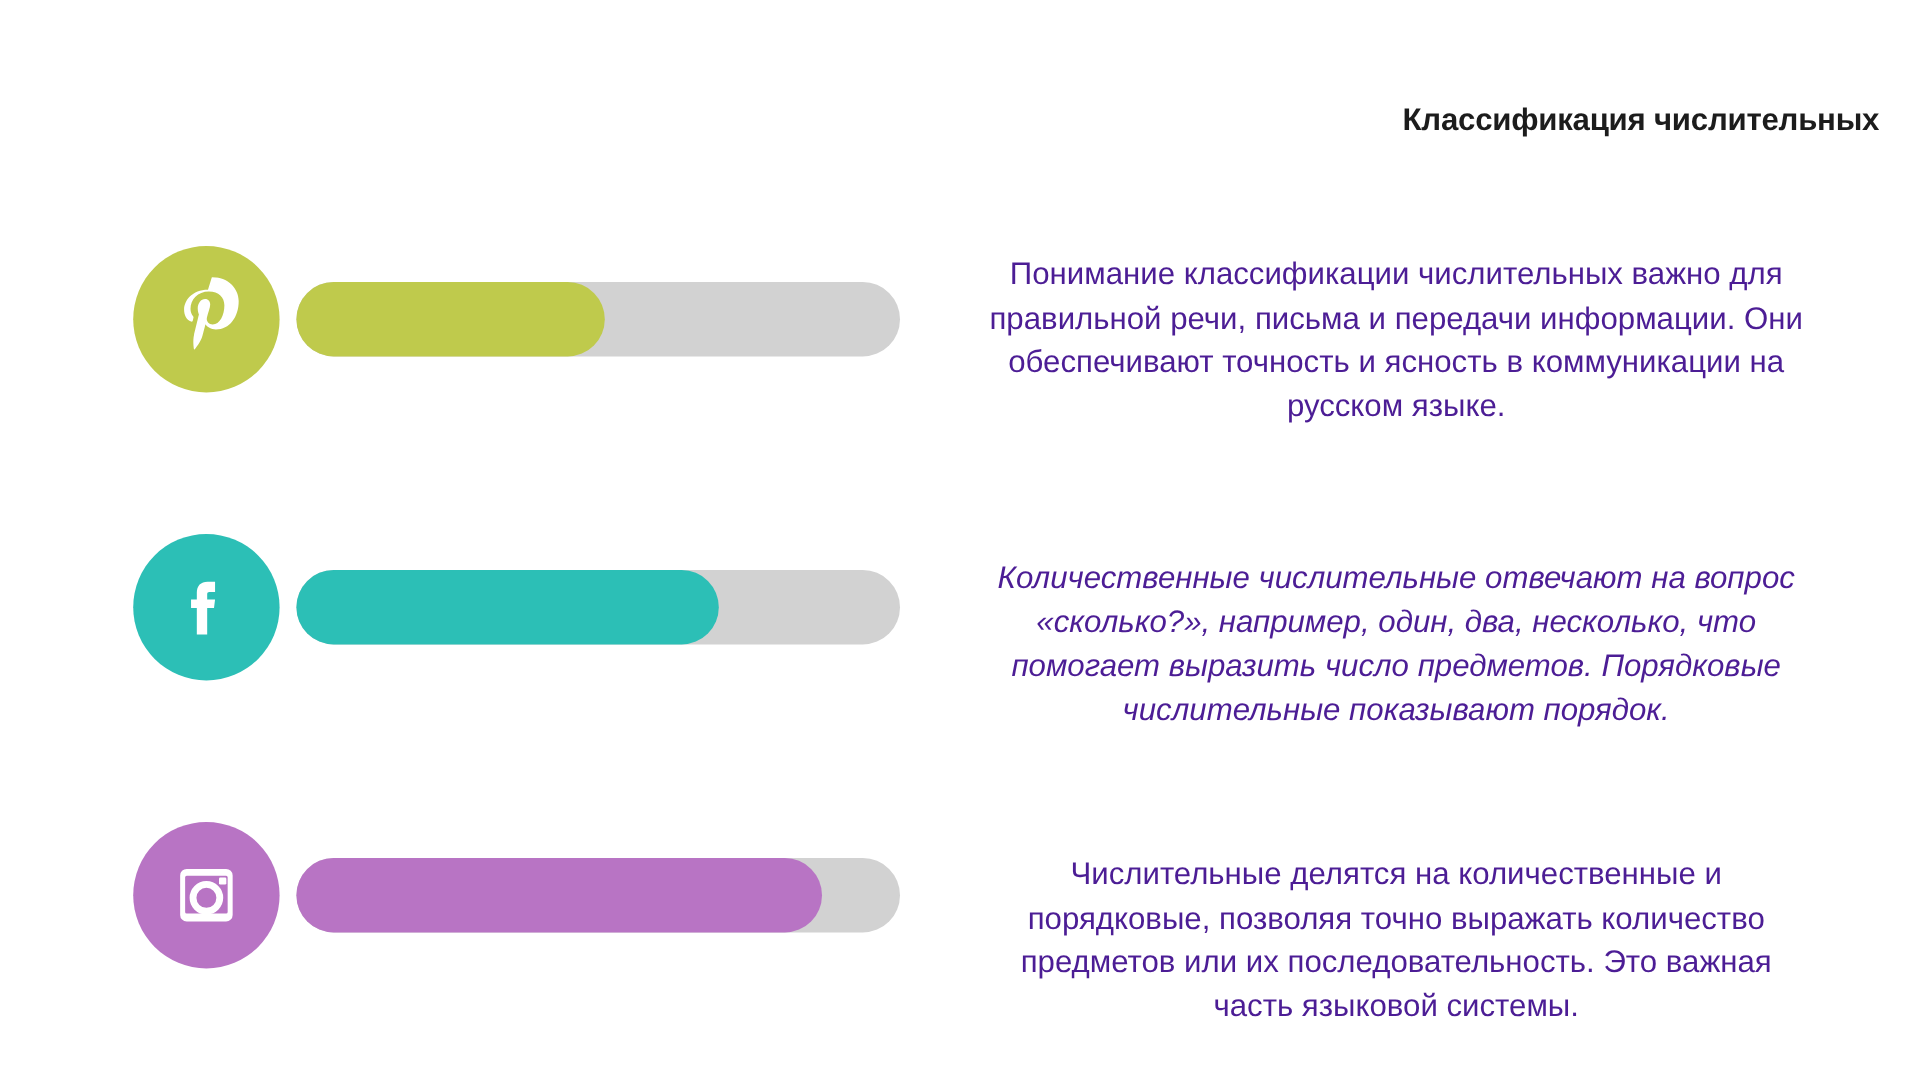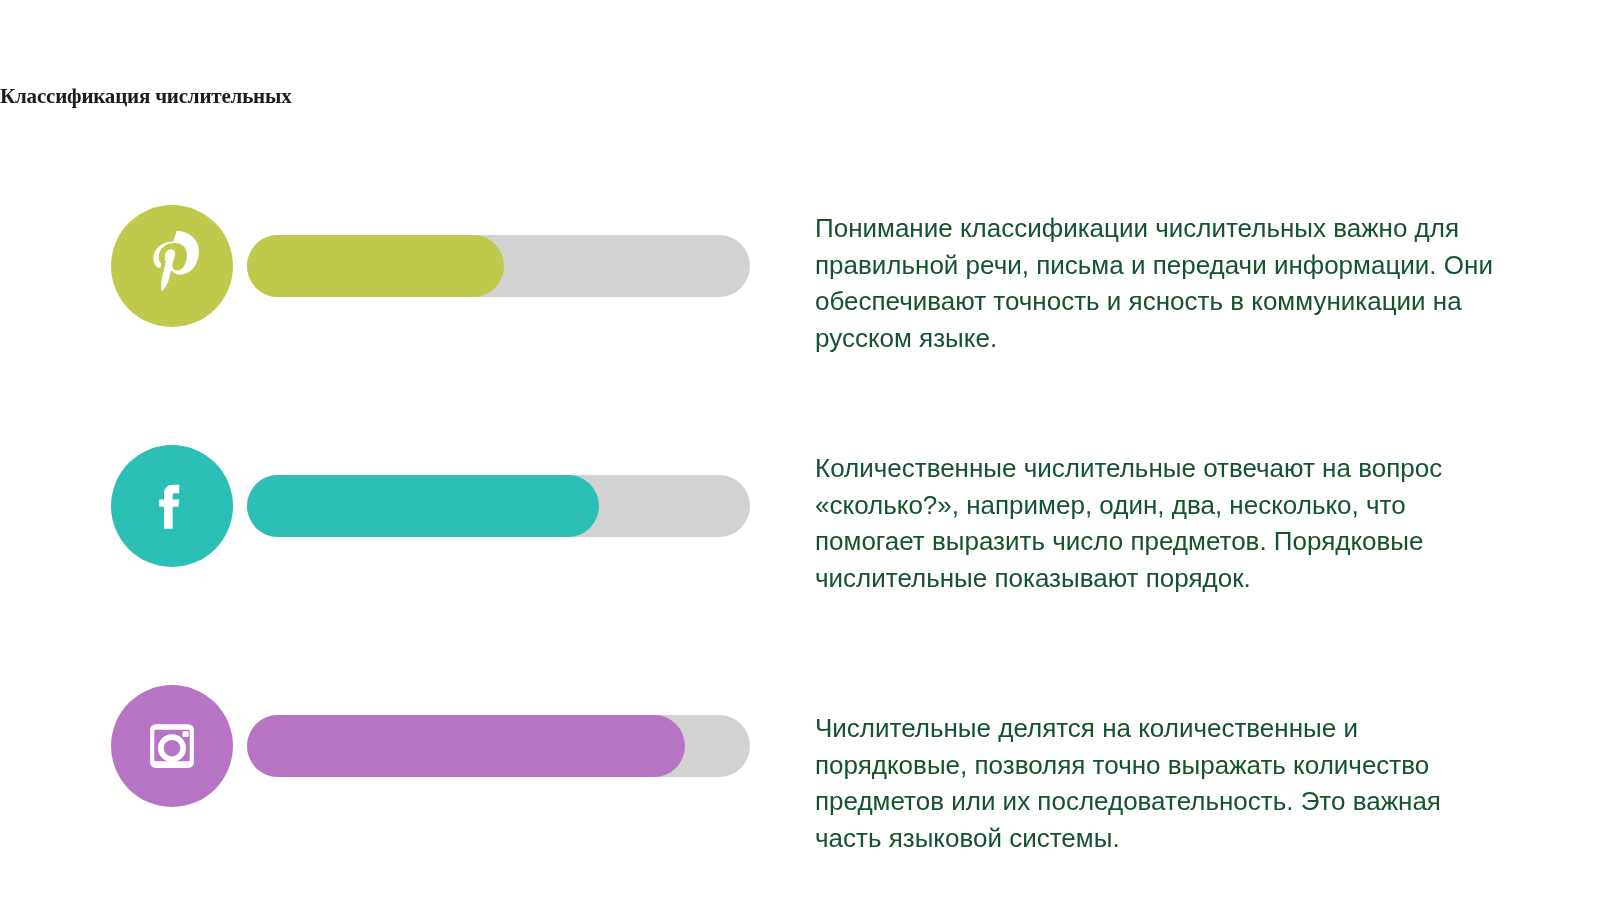--- a/index.html
+++ b/index.html
@@ -22,23 +22,23 @@
     height: 900px;
     background: #ffffff;
   }
 
   
   .page-title {
     position: absolute;
     top: 84px;
     left: 0;
     width: 1566px;
-    text-align: left;
-    font-family: Liberation Serif, serif;
-    font-size: 21px;
+    text-align: right;
+    font-family: Liberation Sans, sans-serif;
+    font-size: 26px;
     font-weight: bold;
     letter-spacing: -0.2px;
     color: #1c1c1c;
     white-space: nowrap;
   }
 
   
   .rows {
     position: absolute;
     top: 0;
@@ -87,28 +87,28 @@
     top: 0;
     height: 62px;
     border-radius: 31px;
   }
 
   
   .para {
     position: absolute;
     left: 815px;
     width: 697px;
-    text-align: left;
+    text-align: center;
     font-size: 26px;
     line-height: 36.5px;
-    color: #14532d;
+    color: #4c1d95;
     font-family: "Liberation Sans", "DejaVu Sans", sans-serif;
   }
   .para-1 { top: 5px; }
-  .para-2 { top: 5px; }
+  .para-2 { top: 18px; font-style: italic; }
   .para-3 { top: 25px; }
 </style>
 </head>
 <body style="background: rgb(255, 255, 255);">
 
 <div class="canvas">
 
   <div class="page-title">Классификация числительных</div>
 
   <div class="rows">

